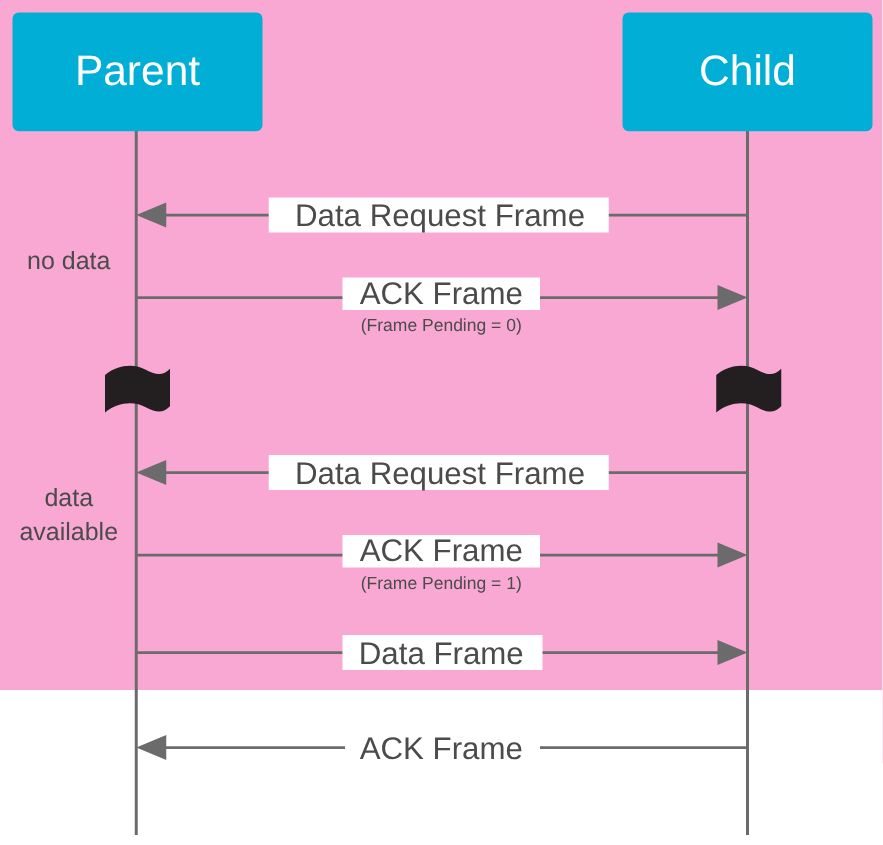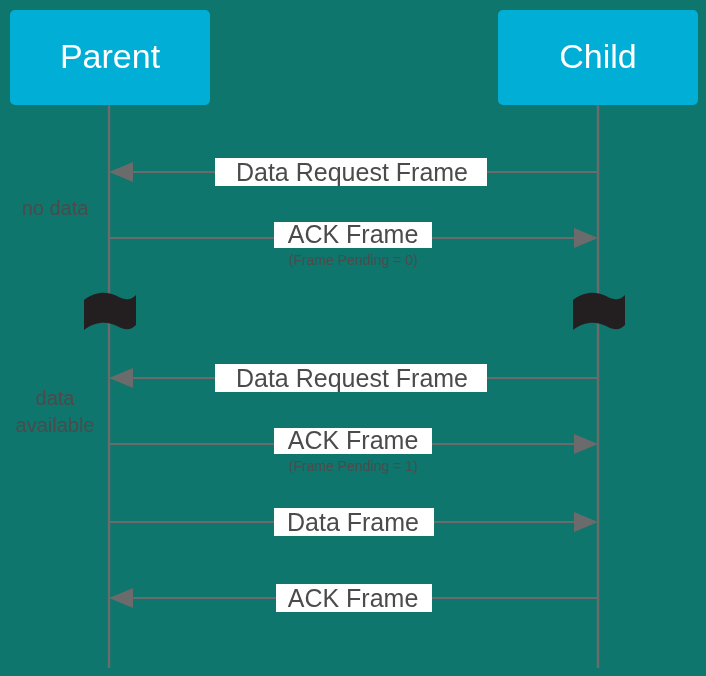--- a/index.html
+++ b/index.html
@@ -10,22 +10,22 @@
   }
   body {
     font-family: "Liberation Sans", sans-serif;
     width: 706px;
     height: 676px;
     overflow: hidden;
   }
   #diagram-root {
     position: relative;
     width: 706px;
-    height: 676px;
-    background: #0f766e;
+    height: 552px;
+    background: #f9a8d4;
   }
   svg#seq-svg {
     position: absolute;
     top: 0;
     left: 0;
     width: 706px;
     height: 676px;
     display: block;
   }
   .actor-label {

